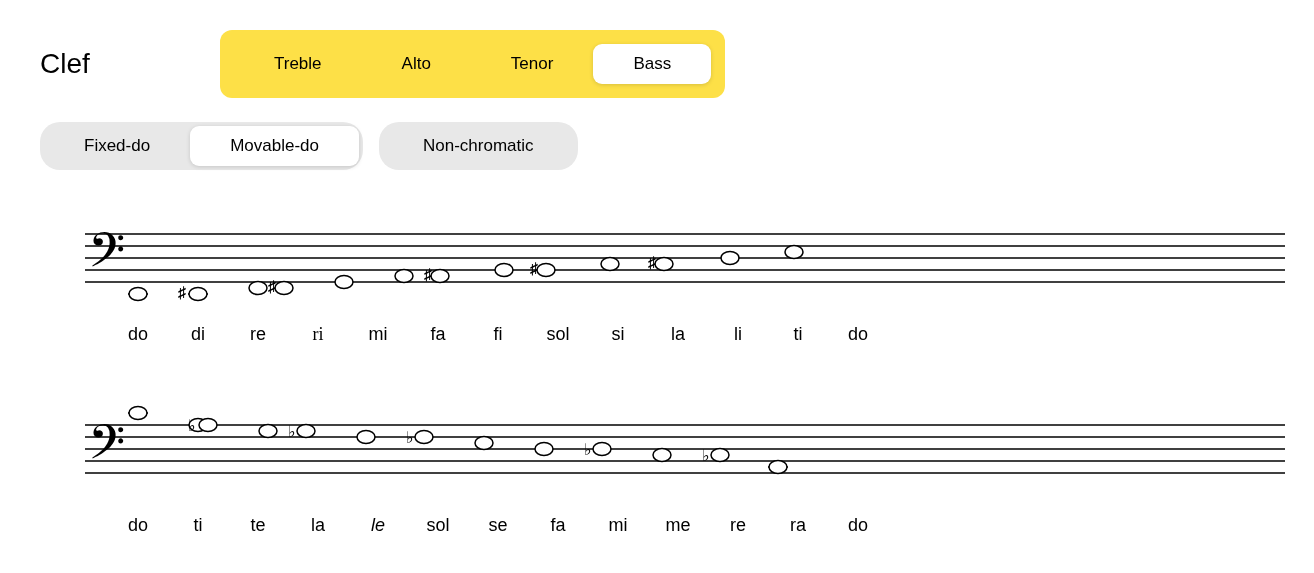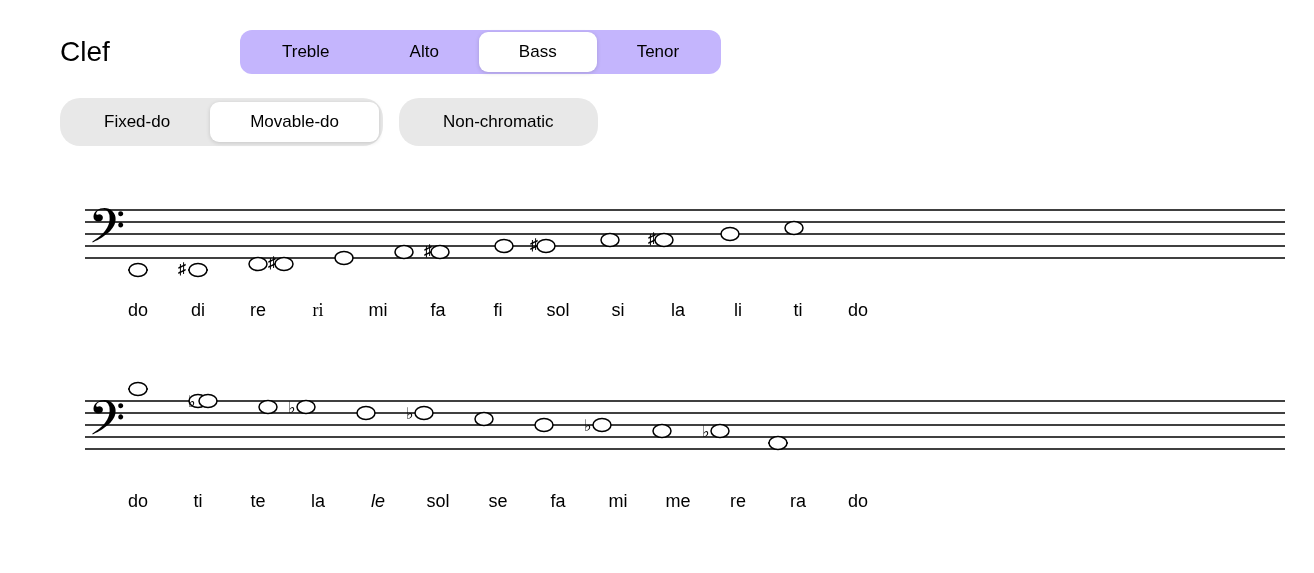--- a/index.html
+++ b/index.html
@@ -8,35 +8,34 @@
       font-family: -apple-system, BlinkMacSystemFont, "Segoe UI", sans-serif;
       width: 1314px;
       min-height: 573px;
       padding: 30px 40px;
     }
 
     .row {
       display: flex;
       align-items: center;
       margin-bottom: 24px;
-      margin-left: 20px;
     }
 
     .row-label {
       font-size: 28px;
       font-weight: 400;
       width: 180px;
       flex-shrink: 0;
     }
 
     .button-group {
       display: flex;
-      background: #c4b5fd;
+      background: #fde047;
       border-radius: 12px;
-      padding: 2px;
+      padding: 14px;
       gap: 0;
     }
 
     .btn {
       padding: 10px 40px;
       border: none;
       background: transparent;
       border-radius: 9px;
       font-size: 17px;
       cursor: pointer;
@@ -93,22 +92,22 @@
     }
   </style>
 </head>
 <body>
 
 <div class="row">
   <div class="row-label">Clef</div>
   <div class="button-group">
     <button class="btn">Treble</button>
     <button class="btn">Alto</button>
+    <button class="btn">Tenor</button>
     <button class="btn active">Bass</button>
-    <button class="btn">Tenor</button>
   </div>
 </div>
 
 <div class="row">
   <div class="syllables-groups">
     <div class="btn-group-syllables">
       <button class="btn">Fixed-do</button>
       <button class="btn active">Movable-do</button>
     </div>
     <div class="btn-group-syllables">

